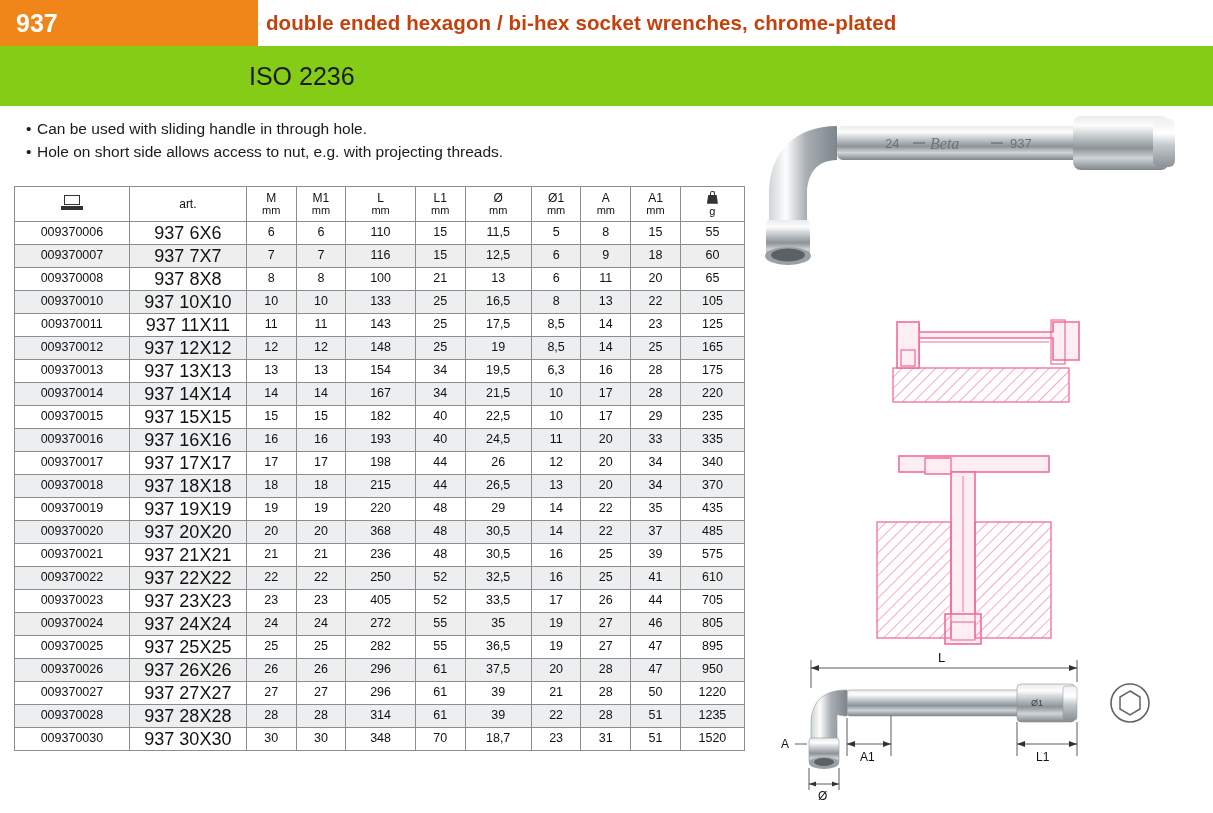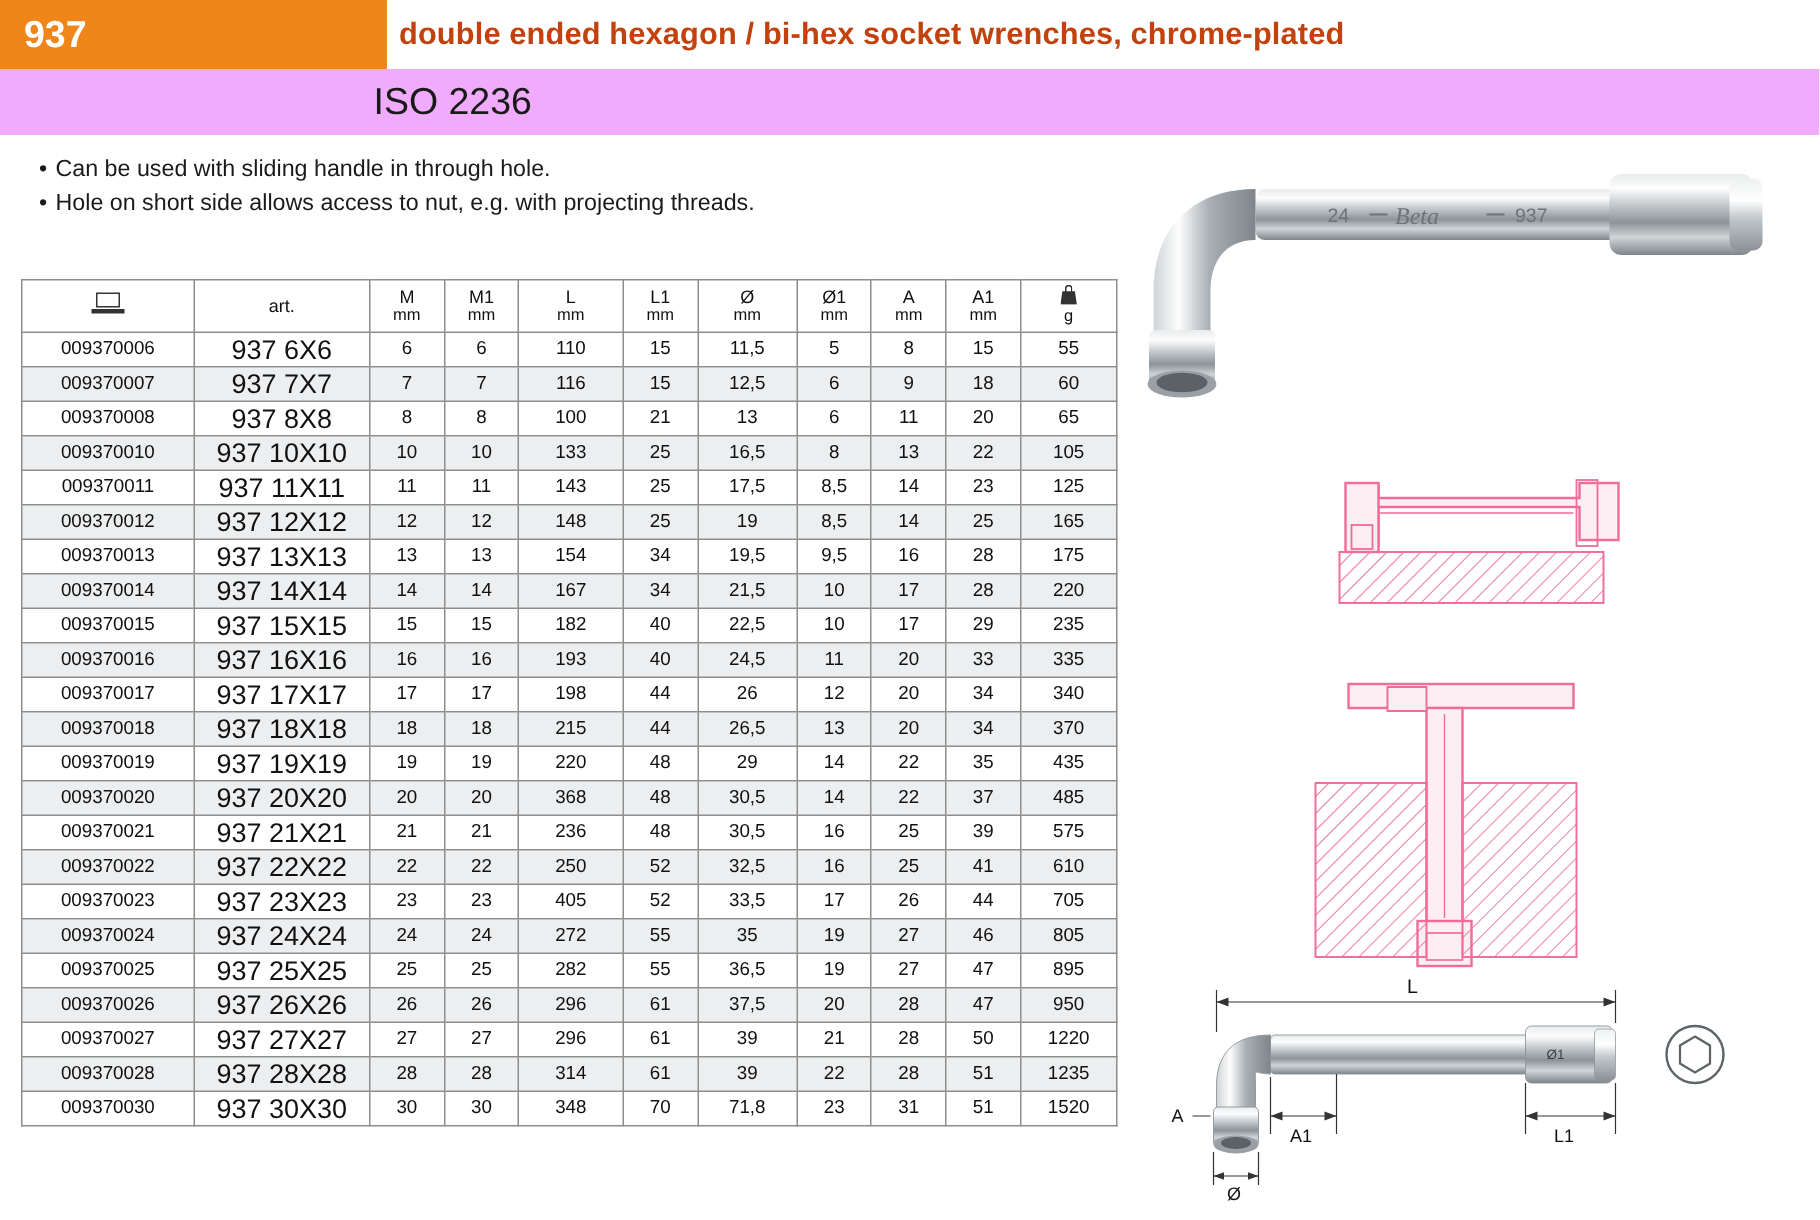--- a/index.html
+++ b/index.html
@@ -37,22 +37,22 @@
     flex: 1;
     display: flex;
     align-items: center;
     padding-left: 8px;
     font-size: 20.5px;
     font-weight: bold;
     color: #c2410c;
     letter-spacing: 0.1px;
   }
   .subheader-bar {
-    height: 44px;
-    background: #f0abfc;
+    height: 60px;
+    background: #84cc16;
     display: flex;
     align-items: center;
   }
   .subheader-title {
     margin-left: 249px;
     font-size: 25px;
     color: #1a1a1a;
   }
 
   
@@ -339,21 +339,21 @@
           <td>165</td>
         </tr>
         <tr>
           <td class="code">009370013</td>
           <td class="art">937 13X13</td>
           <td>13</td>
           <td>13</td>
           <td>154</td>
           <td>34</td>
           <td>19,5</td>
-          <td>9,5</td>
+          <td>6,3</td>
           <td>16</td>
           <td>28</td>
           <td>175</td>
         </tr>
         <tr>
           <td class="code">009370014</td>
           <td class="art">937 14X14</td>
           <td>14</td>
           <td>14</td>
           <td>167</td>
@@ -546,21 +546,21 @@
           <td>51</td>
           <td>1235</td>
         </tr>
         <tr>
           <td class="code">009370030</td>
           <td class="art">937 30X30</td>
           <td>30</td>
           <td>30</td>
           <td>348</td>
           <td>70</td>
-          <td>71,8</td>
+          <td>18,7</td>
           <td>23</td>
           <td>31</td>
           <td>51</td>
           <td>1520</td>
         </tr>
       </tbody>
   </table>
 </div>
 
 <div class="figures">

